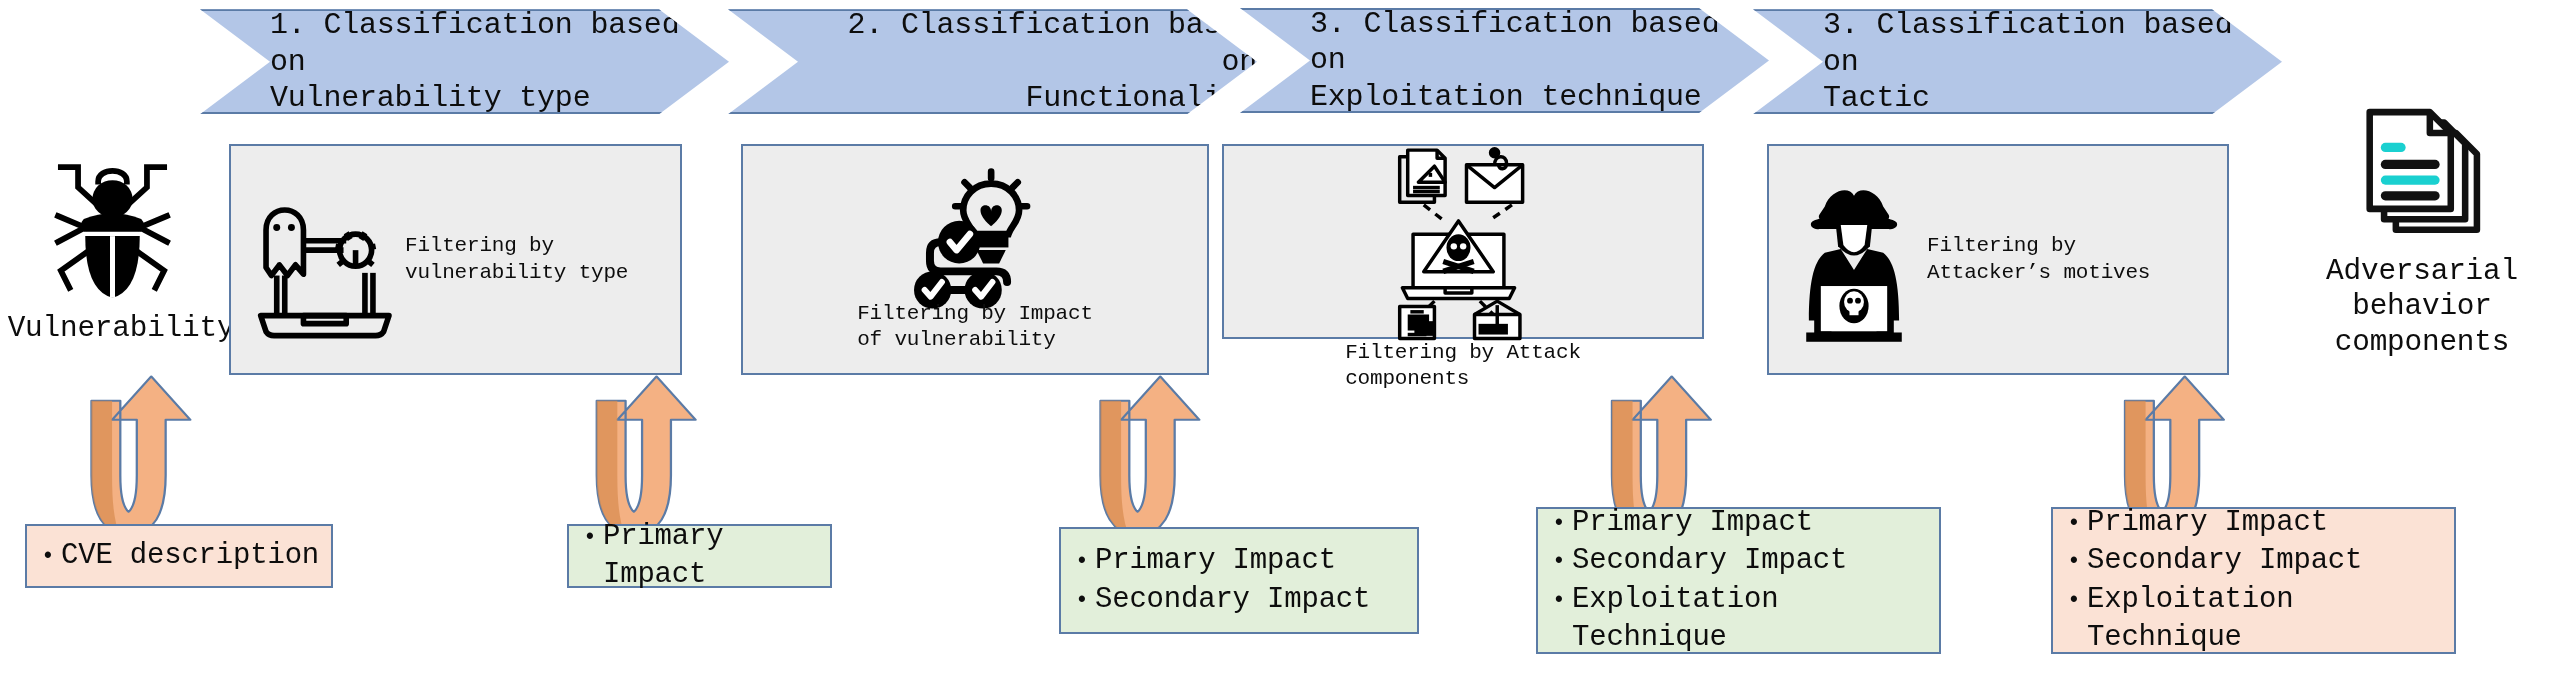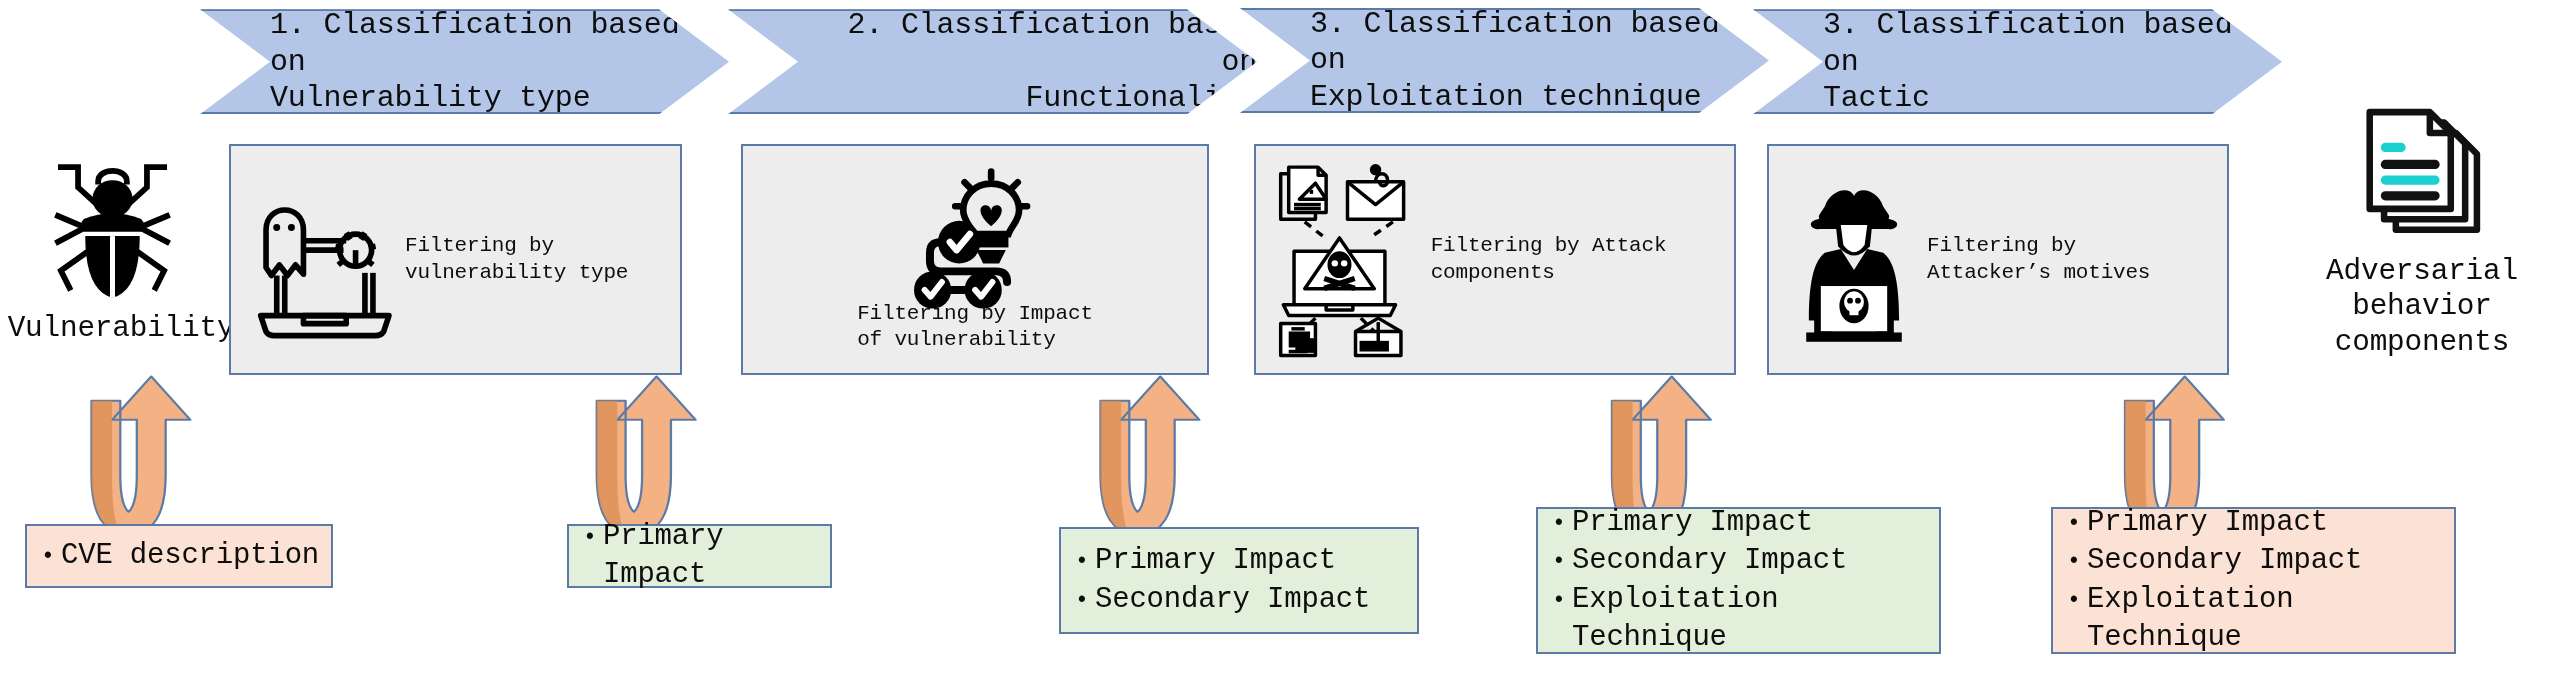--- a/index.html
+++ b/index.html
@@ -131,21 +131,21 @@
           <path d="M8 108 L12.5 113 L21 102" stroke="#fff" stroke-width="4.5" fill="none" stroke-linecap="round" stroke-linejoin="round"></path>
           <circle cx="52" cy="108" r="14" fill="#000"></circle>
           <path d="M46 108 L50.5 113 L59 102" stroke="#fff" stroke-width="4.5" fill="none" stroke-linecap="round" stroke-linejoin="round"></path>
         </g>
       </svg>
     </div>
     <div class="fbox-txt">Filtering by Impact
 of vulnerability</div>
   </div>
 
-  <div class="fbox" style="left:1254px;top:144px;width:482px;height:231px;">
+  <div class="fbox" style="left:1222px;top:144px;width:482px;height:195px;flex-direction:column;">
     <div class="fbox-ico" style="width:167px;padding-left:7.7px;">
       <svg width="155" height="194" viewBox="0 0 116 145" aria-hidden="true">
         <g fill="none" stroke="#000" stroke-width="2.6" stroke-linejoin="round">
 
           <rect x="8" y="8" width="26" height="34"></rect>
           <path d="M14 3 L36 3 L42 9 L42 37 L14 37 Z" fill="#fff"></path>
           <path d="M36 3 L36 9 L42 9"></path>
           <path d="M22 27 L34 15 L42 27 Z"></path>
           <line x1="31" y1="23" x2="31" y2="20"></line>
           <line x1="18" y1="31" x2="38" y2="31"></line>

